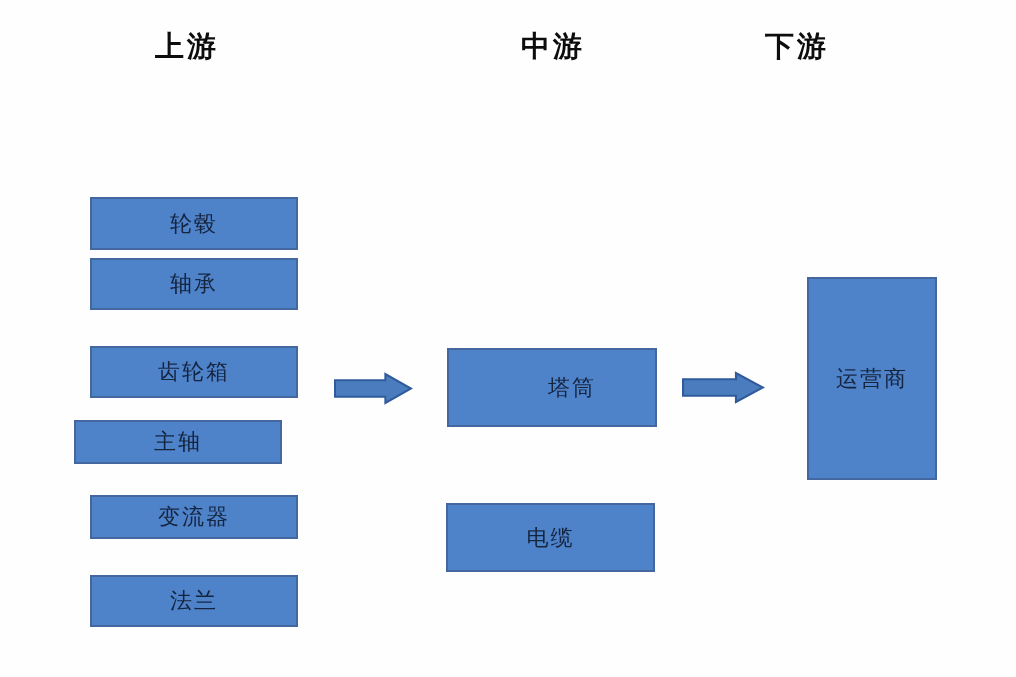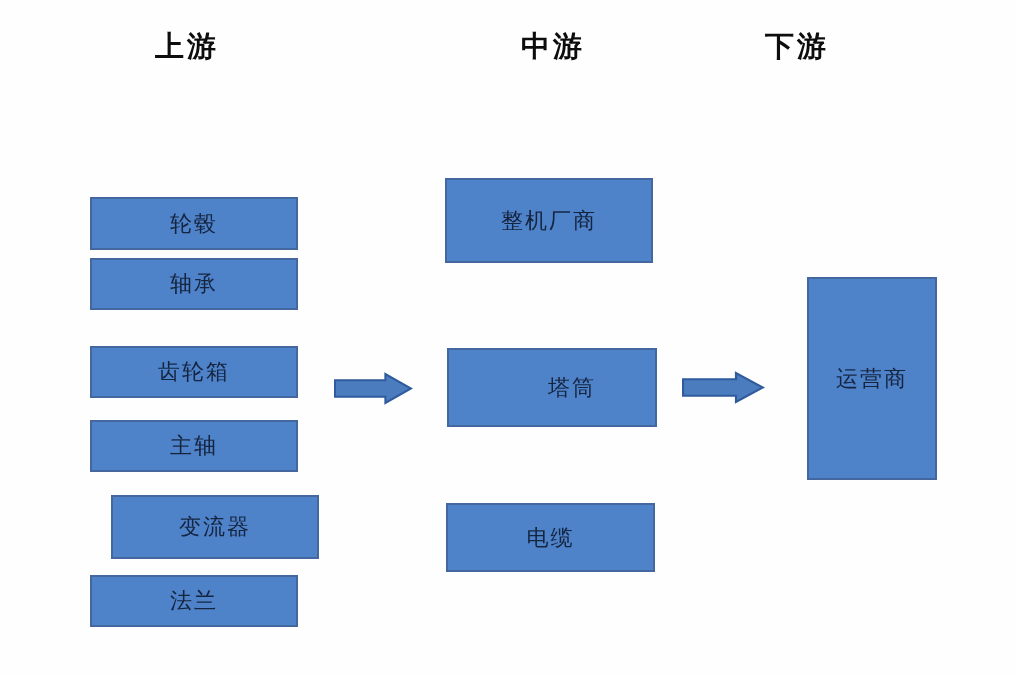--- a/index.html
+++ b/index.html
@@ -43,22 +43,22 @@
     color: var(--box-text);
     font-size: 22px;
     letter-spacing: 2px;
     white-space: nowrap;
   }
   
   .n-blade     { left: 90px;  top: 121px; width: 208px; height: 52px; }
   .n-hub       { left: 90px;  top: 197px; width: 208px; height: 53px; }
   .n-bearing   { left: 90px;  top: 258px; width: 208px; height: 52px; }
   .n-gearbox   { left: 90px;  top: 346px; width: 208px; height: 52px; }
-  .n-mainshaft { left: 90px;  top: 420px; width: 208px; height: 52px; }
-  .n-converter { left: 90px;  top: 495px; width: 208px; height: 64px; margin-left: 21px; }
+  .n-mainshaft { left: 74px;  top: 420px; width: 208px; height: 44px; }
+  .n-converter { left: 90px;  top: 495px; width: 208px; height: 44px; }
   .n-flange    { left: 90px;  top: 575px; width: 208px; height: 52px; }
   
   .n-oem   { left: 445px; top: 178px; width: 208px; height: 85px; }
   .n-tower { left: 447px; top: 348px; width: 210px; height: 79px; padding-left: 40px; }
   .n-cable { left: 446px; top: 492px; width: 209px; height: 69px; margin-top: 11px; }
   
   .n-operator { left: 776px; top: 277px; width: 130px; height: 203px; margin-left: 31px; }
   .arrow {
     position: absolute;
     display: block;
@@ -94,23 +94,20 @@
   <div class="node n-mainshaft">
     <span>主轴</span>
   </div>
   <div class="node n-converter">
     <span>变流器</span>
   </div>
   <div class="node n-flange">
     <span>法兰</span>
   </div>
 
-  <div class="node n-oem">
-    <span>整机厂商</span>
-  </div>
   <div class="node n-tower">
     <span>塔筒</span>
   </div>
   <div class="node n-cable">
     <span>电缆</span>
   </div>
 
   <div class="node n-operator">
     <span>运营商</span>
   </div>

